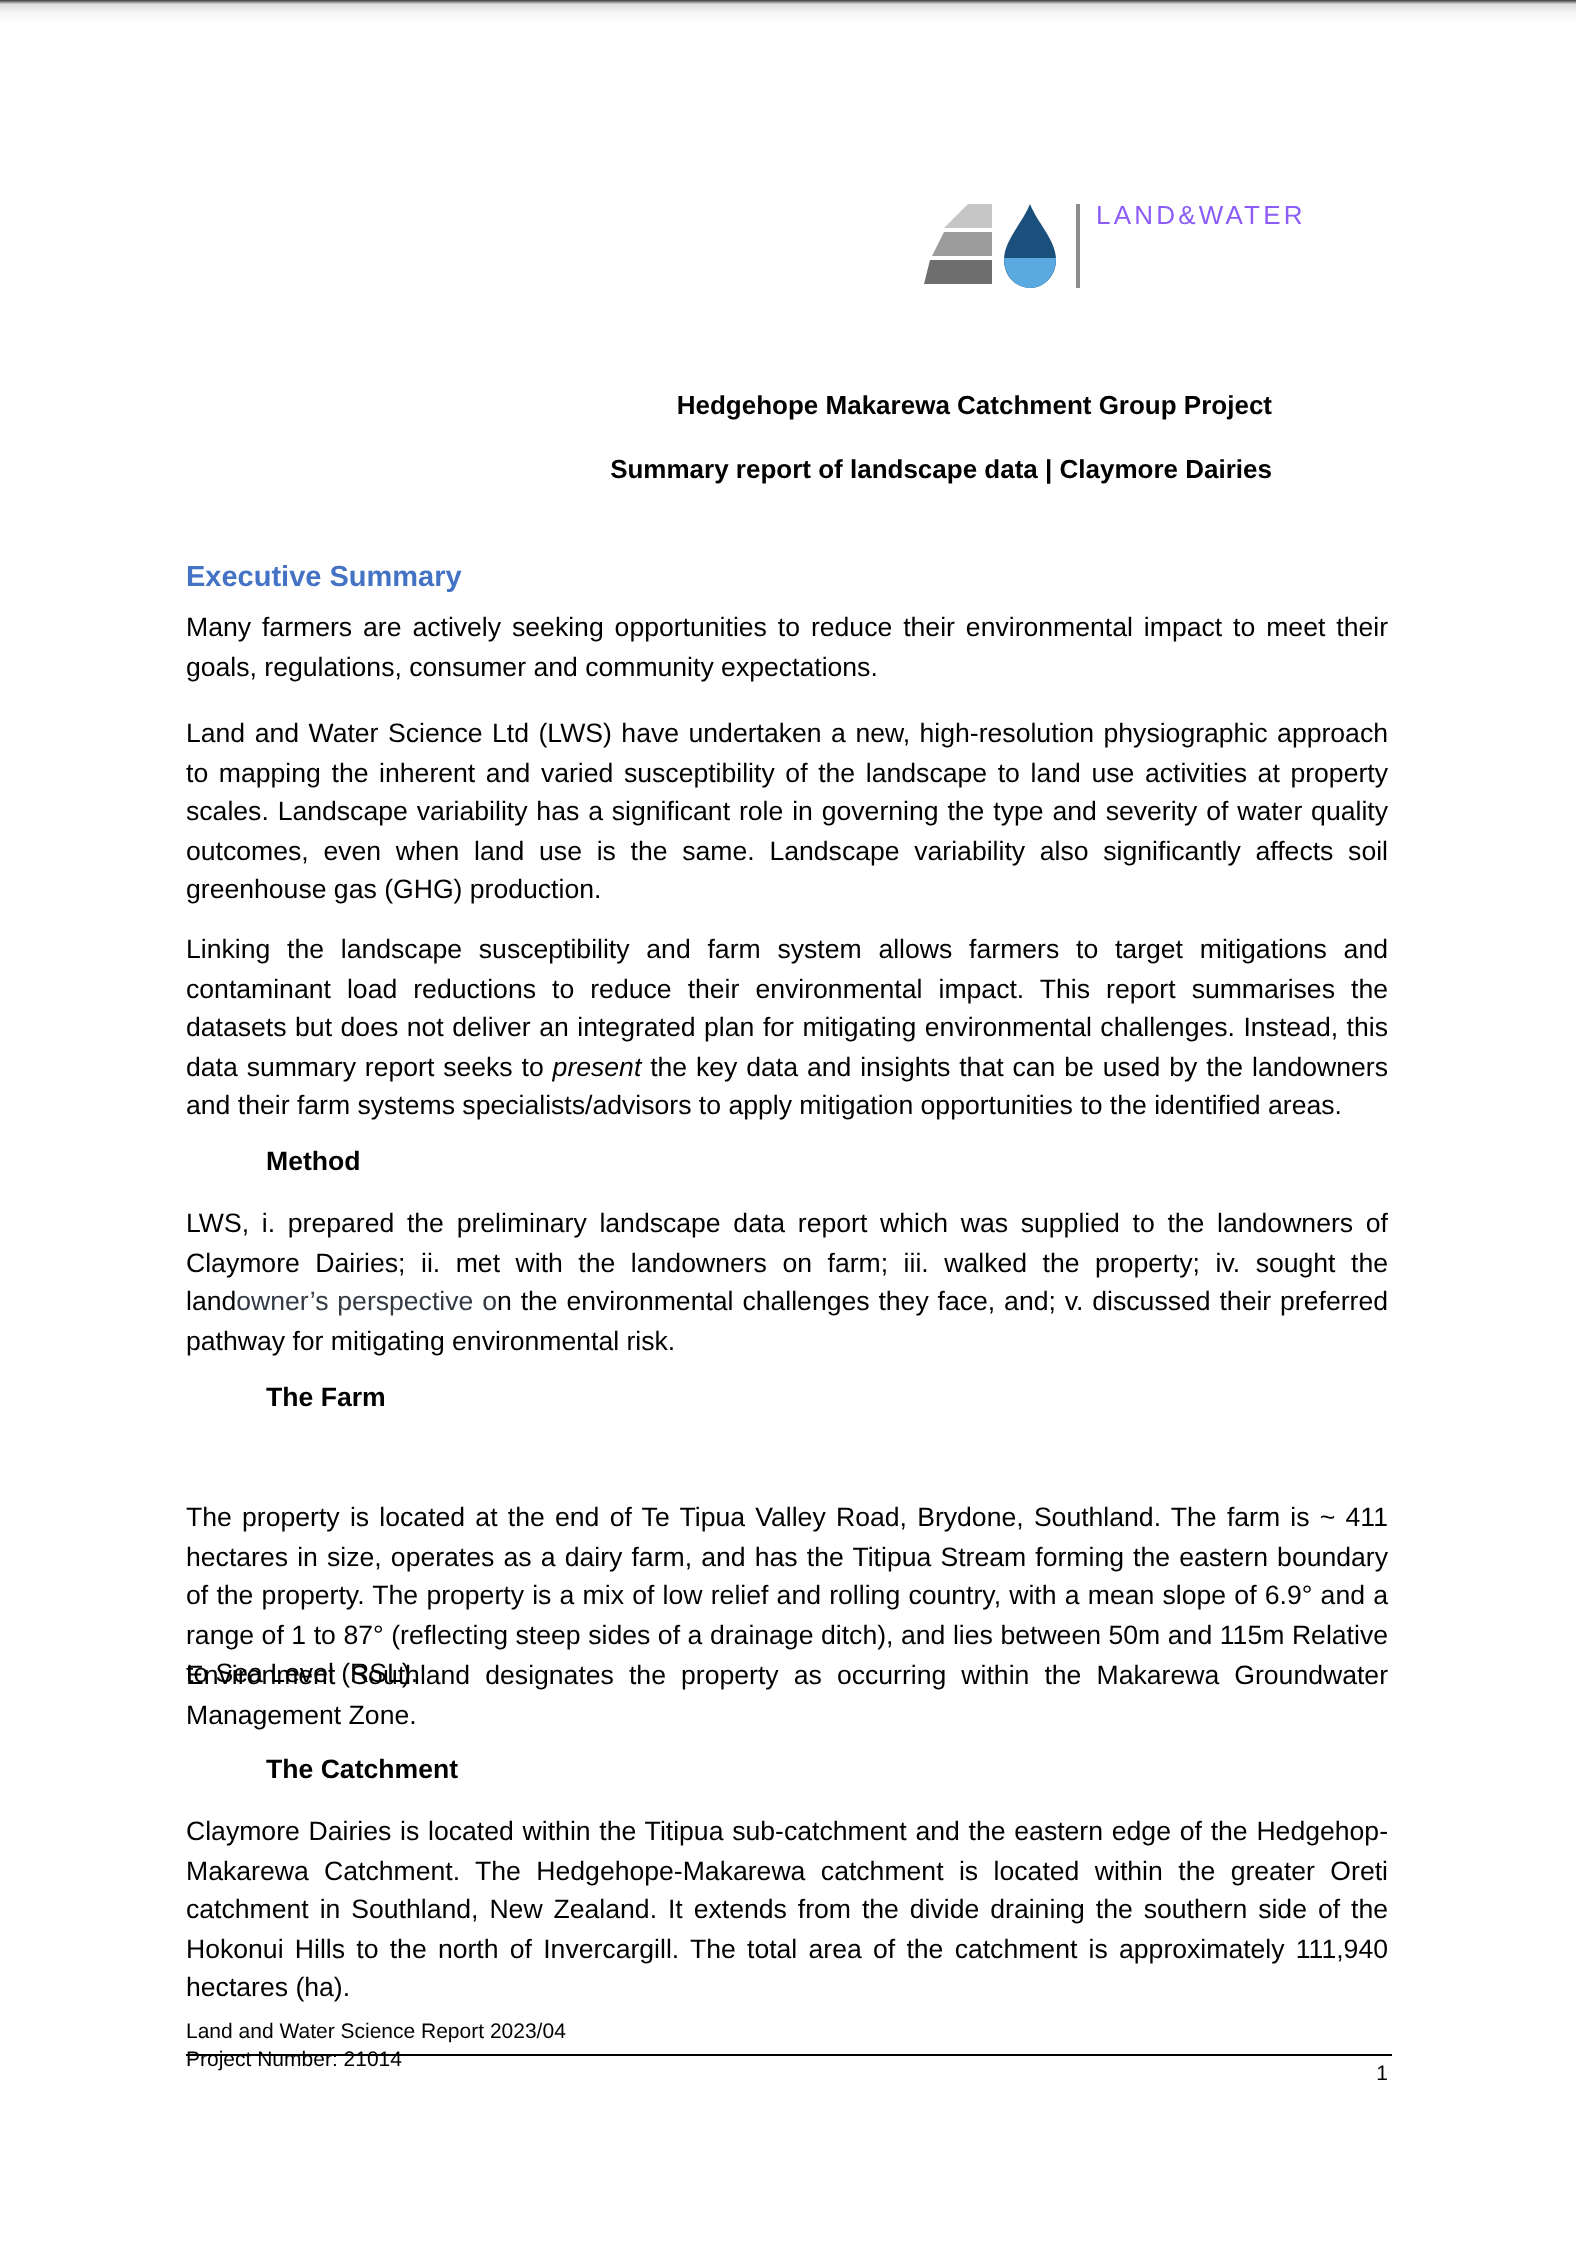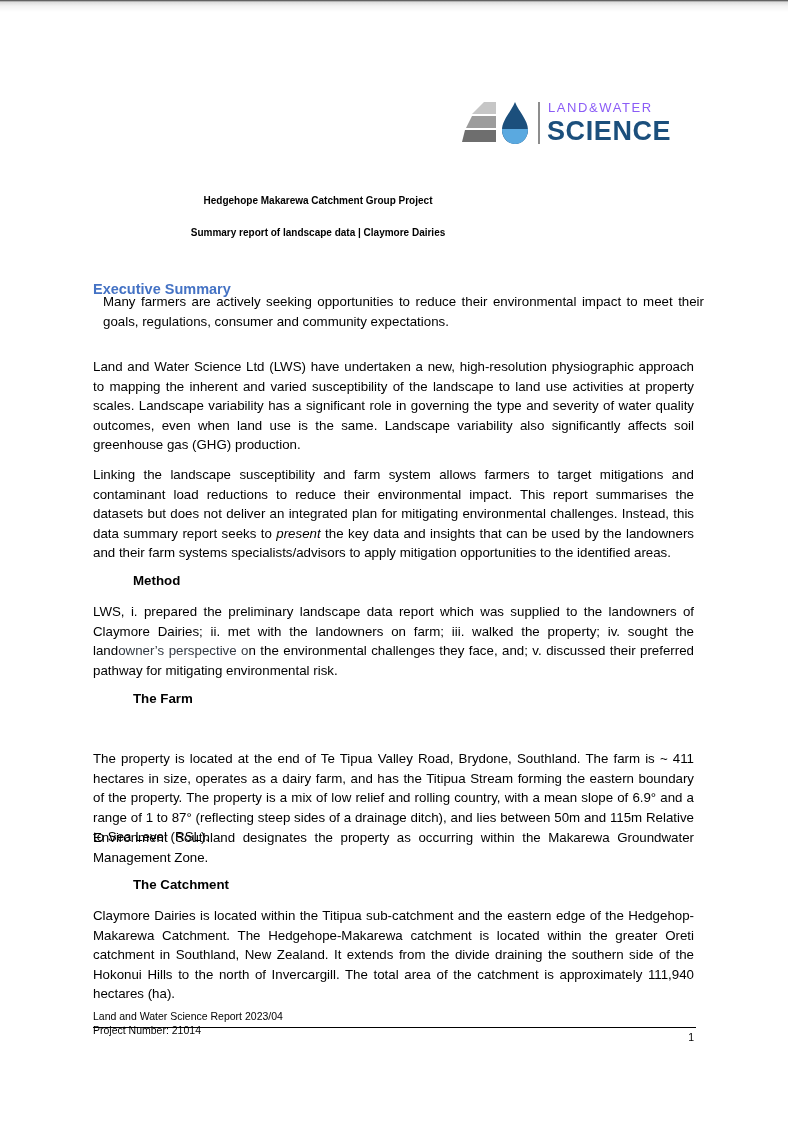--- a/index.html
+++ b/index.html
@@ -6,21 +6,21 @@
   body { width: 788px; height: 1122px; position: relative; overflow: hidden;
          font-family: "Liberation Sans", sans-serif; color: #000; }
   .top-shadow { position: absolute; left: 0; top: 0; width: 788px; height: 12px;
          background: linear-gradient(to bottom, #3a3a3a 0px, #8a8a8a 1px, #dcdcdc 2px, #f3f3f3 6px, #ffffff 12px); }
   .logo { position: absolute; left: 462px; top: 100px; width: 230px; height: 46px; }
   .logo svg { position: absolute; left: 0; top: 0; }
   .logo-divider { position: absolute; left: 76px; top: 2px; width: 2px; height: 42px; background: #8d8d8d; }
   .logo-line1 { position: absolute; left: 86px; top: 0px; font-size: 13px; letter-spacing: 1.6px; color: #8b5cf6; white-space: nowrap; }
   .logo-line2 { position: absolute; left: 85px; top: 16px; font-size: 27px; font-weight: bold; letter-spacing: 0.6px; color: #1b4f7c; white-space: nowrap; }
 
-  .title { position: absolute; left: 0; width: 636px; text-align: center; font-weight: bold; font-size: 10px; }
+  .title { position: absolute; left: 0; width: 636px; text-align: right; font-weight: bold; font-size: 13px; }
   .t1 { top: 195px; }
   .t2 { top: 227px; }
   .exec { position: absolute; left: 93px; top: 281px; color: #4472c4; font-weight: bold; font-size: 14.5px; }
   p { margin: 0; text-align: justify; }
   .h { position: absolute; left: 93px; font-weight: bold; font-size: 13.3px; padding-left: 40px; }
   .block { position: absolute; left: 93px; width: 601px; font-size: 13.3px; line-height: 19.5px; text-align: justify; }
   .gray { color: #333a44; margin-top: 48px; }
 
   .footer-rule { position: absolute; left: 93px; top: 1027px; width: 603px; height: 1px; background: #000; }
   .footer { position: absolute; left: 93px; top: 1010px; font-size: 10.5px; line-height: 13.5px; }
@@ -34,29 +34,28 @@
 <div class="logo">
   <svg width="76" height="46" viewBox="0 0 76 46">
     <polygon points="22,2 34,2 34,14 10,14" fill="#c6c6c6"></polygon>
     <polygon points="10,16 34,16 34,28 4,28" fill="#9c9c9c"></polygon>
     <polygon points="3,30 34,30 34,42 0,42" fill="#6e6e6e"></polygon>
     <path d="M53,2 C49,12 40,20 40,30 C40,38 46,44 53,44 C60,44 66,38 66,30 C66,20 57,12 53,2 Z" fill="#1b4f7c"></path>
     <path d="M40,29 L66,29 C66,38 60,44 53,44 C46,44 40,38 40,29 Z" fill="#5aa9e0"></path>
   </svg>
   <div class="logo-divider"></div>
   <div class="logo-line1">LAND&amp;WATER</div>
-  <div class="logo-line2">SCIENCE</div>
 </div>
 
 <div class="title t1">Hedgehope Makarewa Catchment Group Project</div>
 <div class="title t2">Summary report of landscape data | Claymore Dairies</div>
 
 <div class="exec">Executive Summary</div>
 
-<div class="block" style="top:292px;margin-left:10px;">
+<div class="block" style="top:304px;">
   <p>Many farmers are actively seeking opportunities to reduce their environmental impact to meet their goals, regulations, consumer and community expectations.</p>
 </div>
 
 <div class="block" style="top:357px;">
   <p>Land and Water Science Ltd (LWS) have undertaken a new, high-resolution physiographic approach to mapping the inherent and varied susceptibility of the landscape to land use activities at property scales. Landscape variability has a significant role in governing the type and severity of water quality outcomes, even when land use is the same. Landscape variability also significantly affects soil greenhouse gas (GHG) production.</p>
 </div>
 
 <div class="block" style="top:465px;">
   <p><span>Linking the landscape susceptibility and farm system allows farmers to target mitigations and contaminant load reductions to reduce their environmental impact. This report summarises the datasets but does not deliver an integrated plan for mitigating environmental challenges. Instead, this data summary report seeks to </span><em>present</em><span> the key data and insights that can be used by the landowners and their farm systems specialists/advisors to apply mitigation opportunities to the identified areas.</span></p>
 </div>

